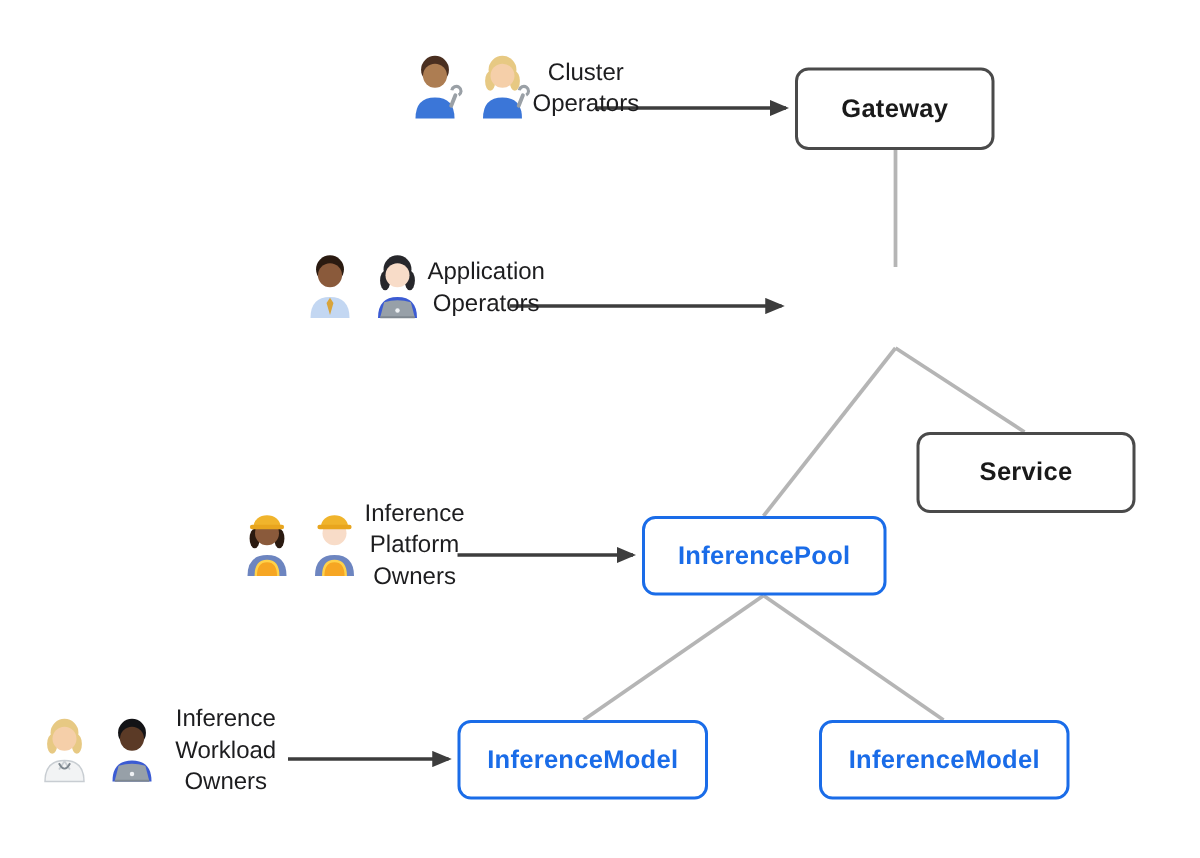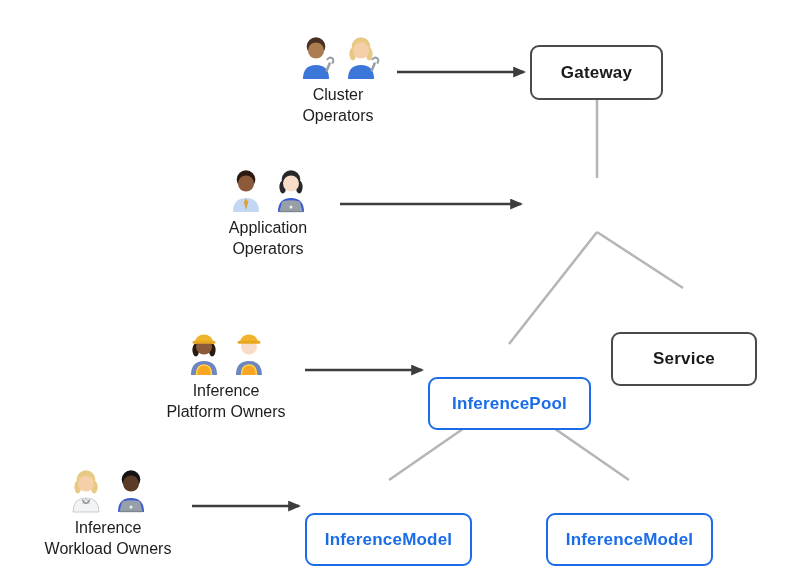--- a/index.html
+++ b/index.html
@@ -9,23 +9,23 @@
   }
   .connectors{position:absolute;left:0;top:0;pointer-events:none;}
   .connectors line.gray{stroke:var(--connector,#b5b5b5);stroke-width:2.5;}
   .connectors line.dark{stroke:var(--arrow,#3d3d3d);stroke-width:2.4;}
   .node{
     position:absolute;display:flex;align-items:center;justify-content:center;
     background:#fff;border-radius:9px;font-weight:bold;font-size:17px;
     letter-spacing:.2px;box-sizing:border-box;
   }
   .node.dark{border:2.5px solid var(--dark,#4a4a4a);color:var(--darktext,#1a1a1a);}
-  .node.blue{border:2.5px solid var(--blue,#1a6ce8);color:var(--blue,#1a6ce8);margin-top:33px;}
+  .node.blue{border:2.5px solid var(--blue,#1a6ce8);color:var(--blue,#1a6ce8);}
   .actor{
-    position:absolute;display:flex;flex-direction:column;align-items:center;justify-content:space-between;
+    position:absolute;display:flex;flex-direction:row;align-items:center;justify-content:space-between;
   }
   .people{display:flex;gap:5px;align-items:flex-end;}
   .actor-label{
     margin-top:3px;font-size:16px;line-height:21px;text-align:center;
     color:var(--labeltext,#1d1d1f);white-space:pre-line;
   }
   svg.person{display:block;}
 </style>
 </head>
 <body>
@@ -47,21 +47,21 @@
     <line class="dark" x1="340" y1="204" x2="521" y2="204" marker-end="url(#arrowhead)"></line>
     <line class="dark" x1="305" y1="370" x2="422" y2="370" marker-end="url(#arrowhead)"></line>
     <line class="dark" x1="192" y1="506" x2="299" y2="506" marker-end="url(#arrowhead)"></line>
   </svg>
 
   <div class="node dark" style="left:530px;top:45px;width:133px;height:55px;">
     <span>Gateway</span>
   </div>
 
 
-  <div class="node dark" style="left:611px;top:288px;width:146px;height:54px;margin-top:44px;">
+  <div class="node dark" style="left:611px;top:288px;width:146px;height:54px;">
     <span>Service</span>
   </div>
 
   <div class="node blue" style="left:428px;top:344px;width:163px;height:53px;">
     <span>InferencePool</span>
   </div>
 
   <div class="node blue" style="left:305px;top:480px;width:167px;height:53px;">
     <span>InferenceModel</span>
   </div>

